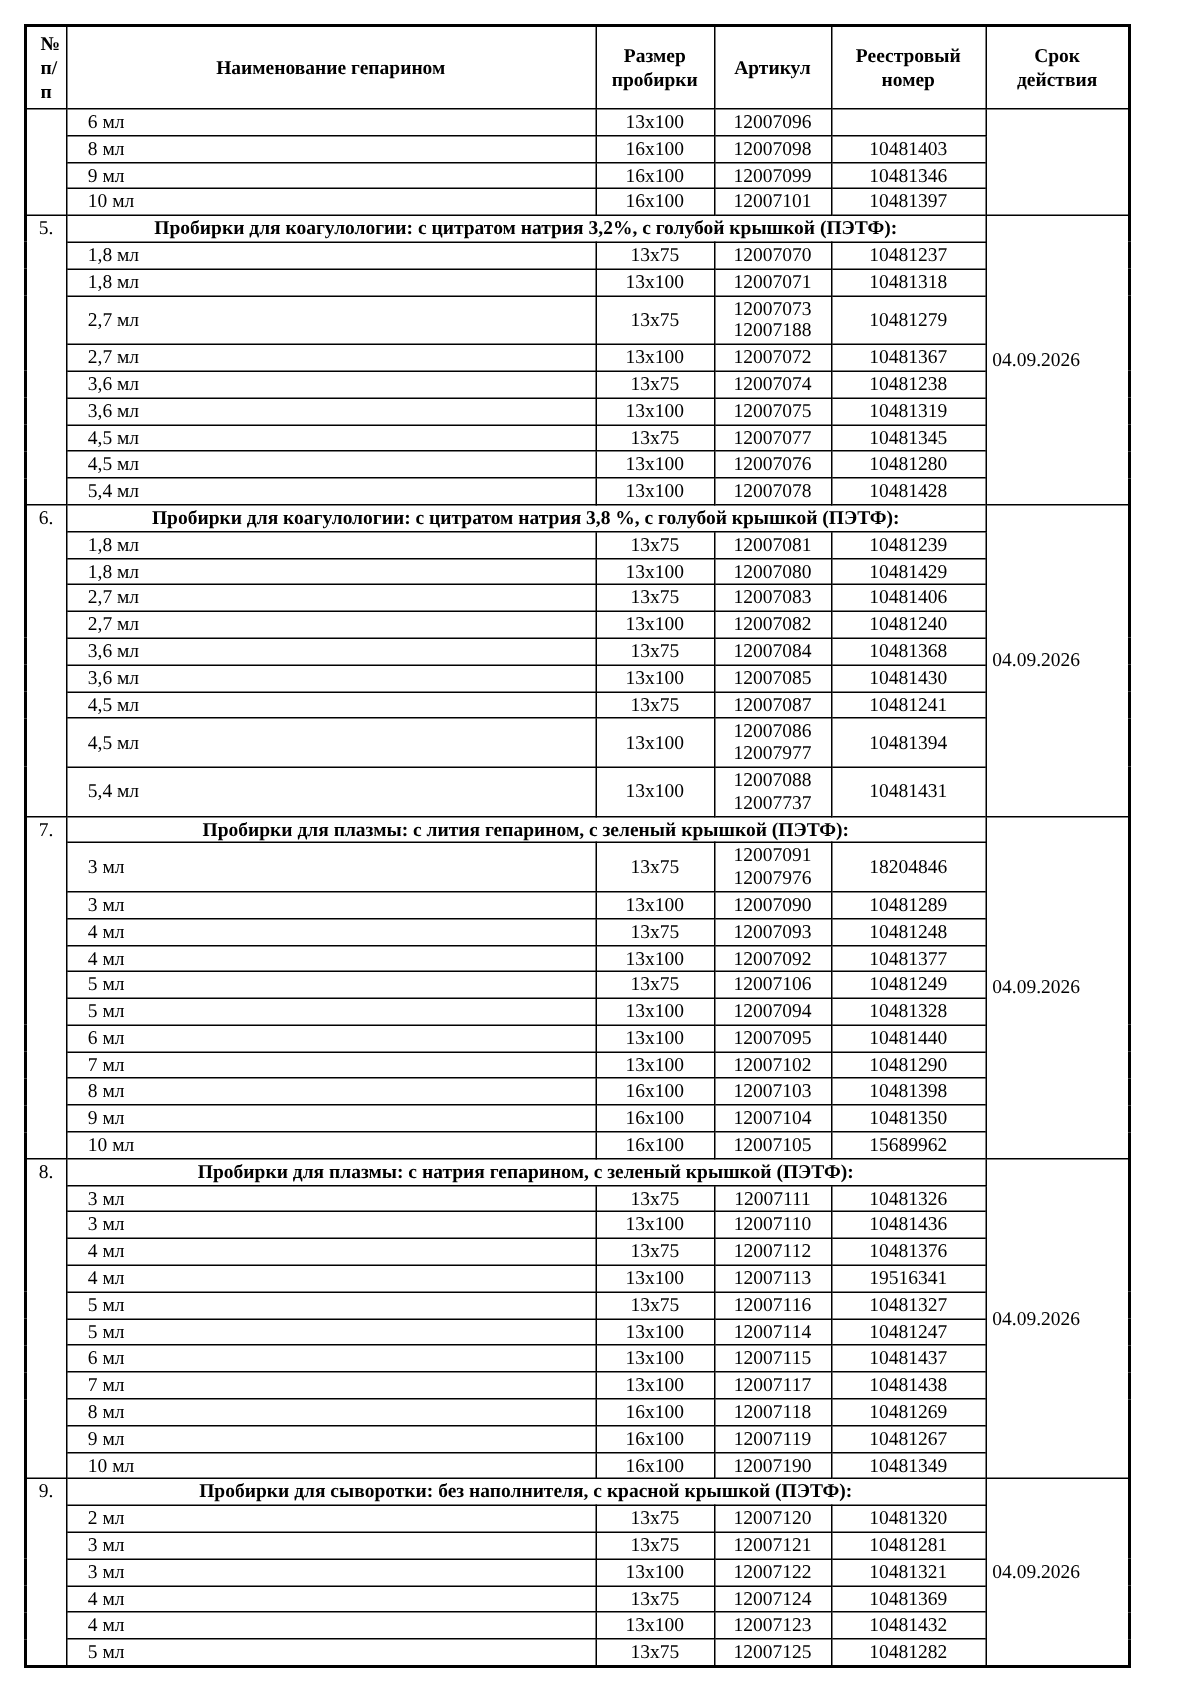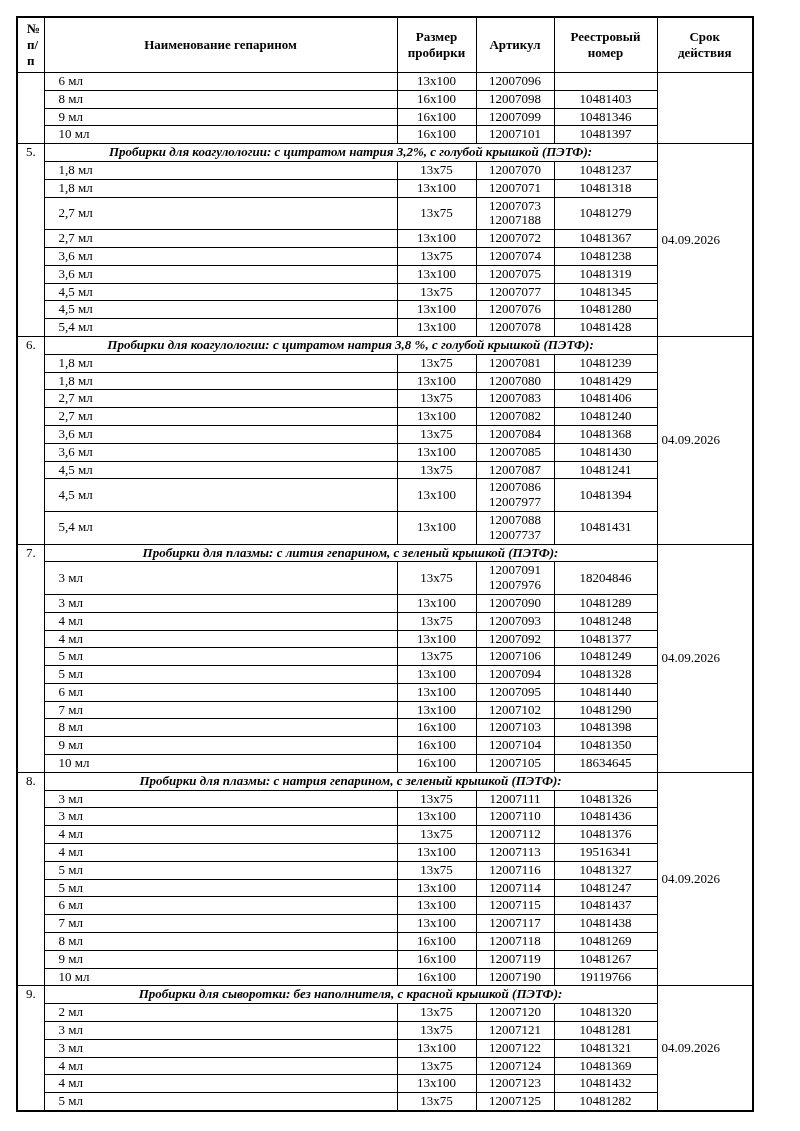--- a/index.html
+++ b/index.html
@@ -33,21 +33,21 @@
   .doc-table th {
     font-weight: bold;
     text-align: center;
     line-height: 16px;
     padding: 3px 2px;
   }
   .doc-table th.th-narrow { padding-left: 9px; padding-right: 9px; }
   td.name-cell { text-align: left; padding-left: 14px; }
   td.center-cell { text-align: center; }
   td.num-cell { text-align: center; vertical-align: top; padding: 1px 1px; }
-  td.title-cell { text-align: center; font-weight: bold; font-style: italic; }
+  td.title-cell { text-align: center; font-weight: bold; }
   td.expiry-cell { text-align: left; vertical-align: middle; }
 </style>
 </head>
 <body>
 
 <div class="page">
   <table class="doc-table">
     <colgroup>
       <col style="width:27px">
       <col style="width:353px">
@@ -343,21 +343,21 @@
             <div>12007104</div>
           </td>
           <td class="center-cell">10481350</td>
         </tr>
         <tr>
           <td class="name-cell">10 мл</td>
           <td class="center-cell">16x100</td>
           <td class="center-cell">
             <div>12007105</div>
           </td>
-          <td class="center-cell">18634645</td>
+          <td class="center-cell">15689962</td>
         </tr>
         <tr>
           <td class="num-cell" rowspan="12">8.</td>
           <td class="title-cell" colspan="4">Пробирки для плазмы: с натрия гепарином, с зеленый крышкой (ПЭТФ):</td>
           <td class="expiry-cell" rowspan="12">04.09.2026</td>
         </tr>
         <tr>
           <td class="name-cell">3 мл</td>
           <td class="center-cell">13x75</td>
           <td class="center-cell">
@@ -436,21 +436,21 @@
             <div>12007119</div>
           </td>
           <td class="center-cell">10481267</td>
         </tr>
         <tr>
           <td class="name-cell">10 мл</td>
           <td class="center-cell">16x100</td>
           <td class="center-cell">
             <div>12007190</div>
           </td>
-          <td class="center-cell">19119766</td>
+          <td class="center-cell">10481349</td>
         </tr>
         <tr>
           <td class="num-cell" rowspan="7">9.</td>
           <td class="title-cell" colspan="4">Пробирки для сыворотки: без наполнителя, с красной крышкой (ПЭТФ):</td>
           <td class="expiry-cell" rowspan="7">04.09.2026</td>
         </tr>
         <tr>
           <td class="name-cell">2 мл</td>
           <td class="center-cell">13x75</td>
           <td class="center-cell">

